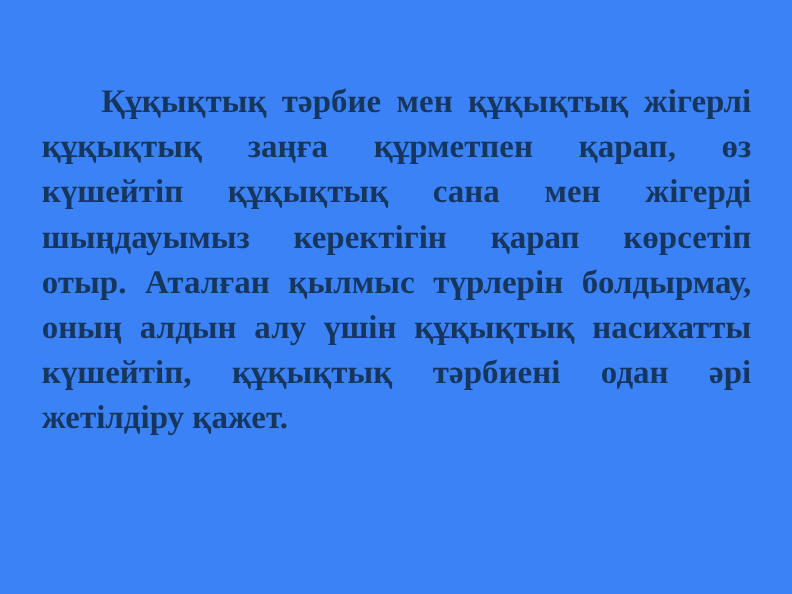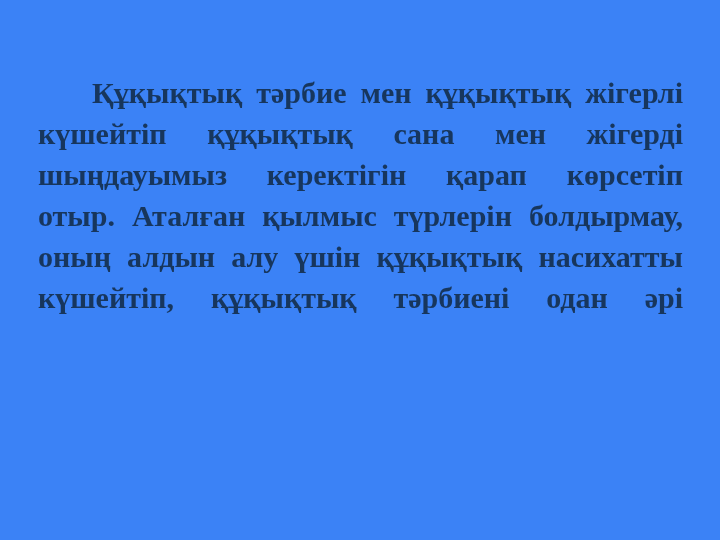--- a/index.html
+++ b/index.html
@@ -39,19 +39,21 @@
     text-align-last: left;
     -moz-text-align-last: left;
   }
 </style>
 </head>
 <body>
 
 <div class="slide-canvas">
   <div class="text-block">
     <div class="para-line first">Құқықтық тәрбие мен құқықтық жігерлі</div>
+    <div class="para-line">құқықтық заңға құрметпен қарап, өз</div>
     <div class="para-line">күшейтіп құқықтық сана мен жігерді</div>
     <div class="para-line">шыңдауымыз керектігін қарап көрсетіп</div>
     <div class="para-line">отыр. Аталған қылмыс түрлерін болдырмау,</div>
     <div class="para-line">оның алдын алу үшін құқықтық насихатты</div>
     <div class="para-line">күшейтіп, құқықтық тәрбиені одан әрі</div>
+    <div class="para-line last">жетілдіру қажет.</div>
   </div>
 </div>
 
 </body></html>

